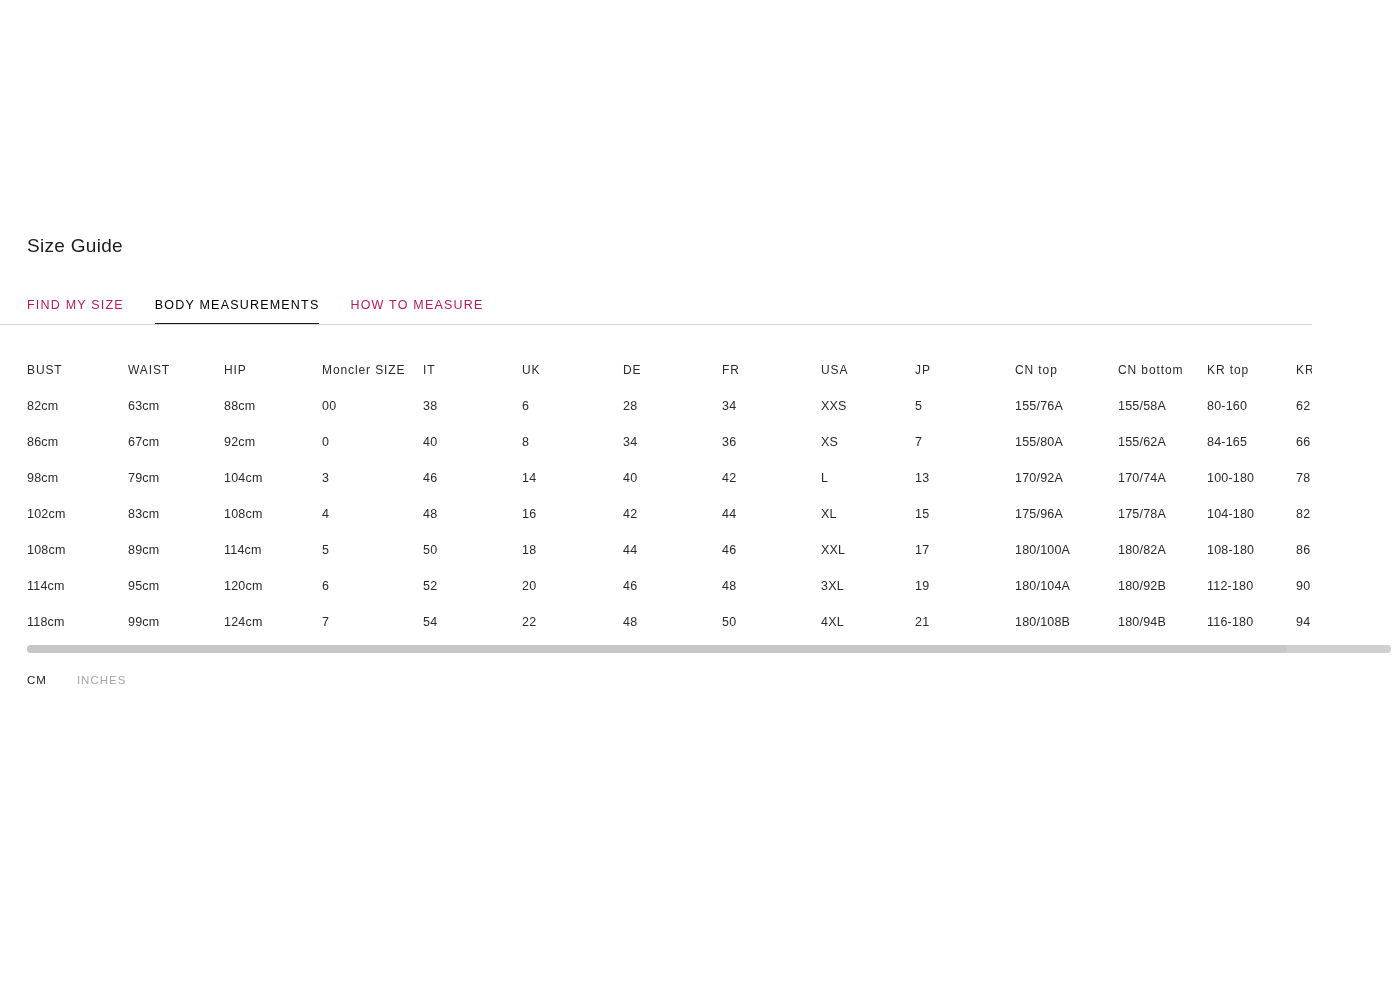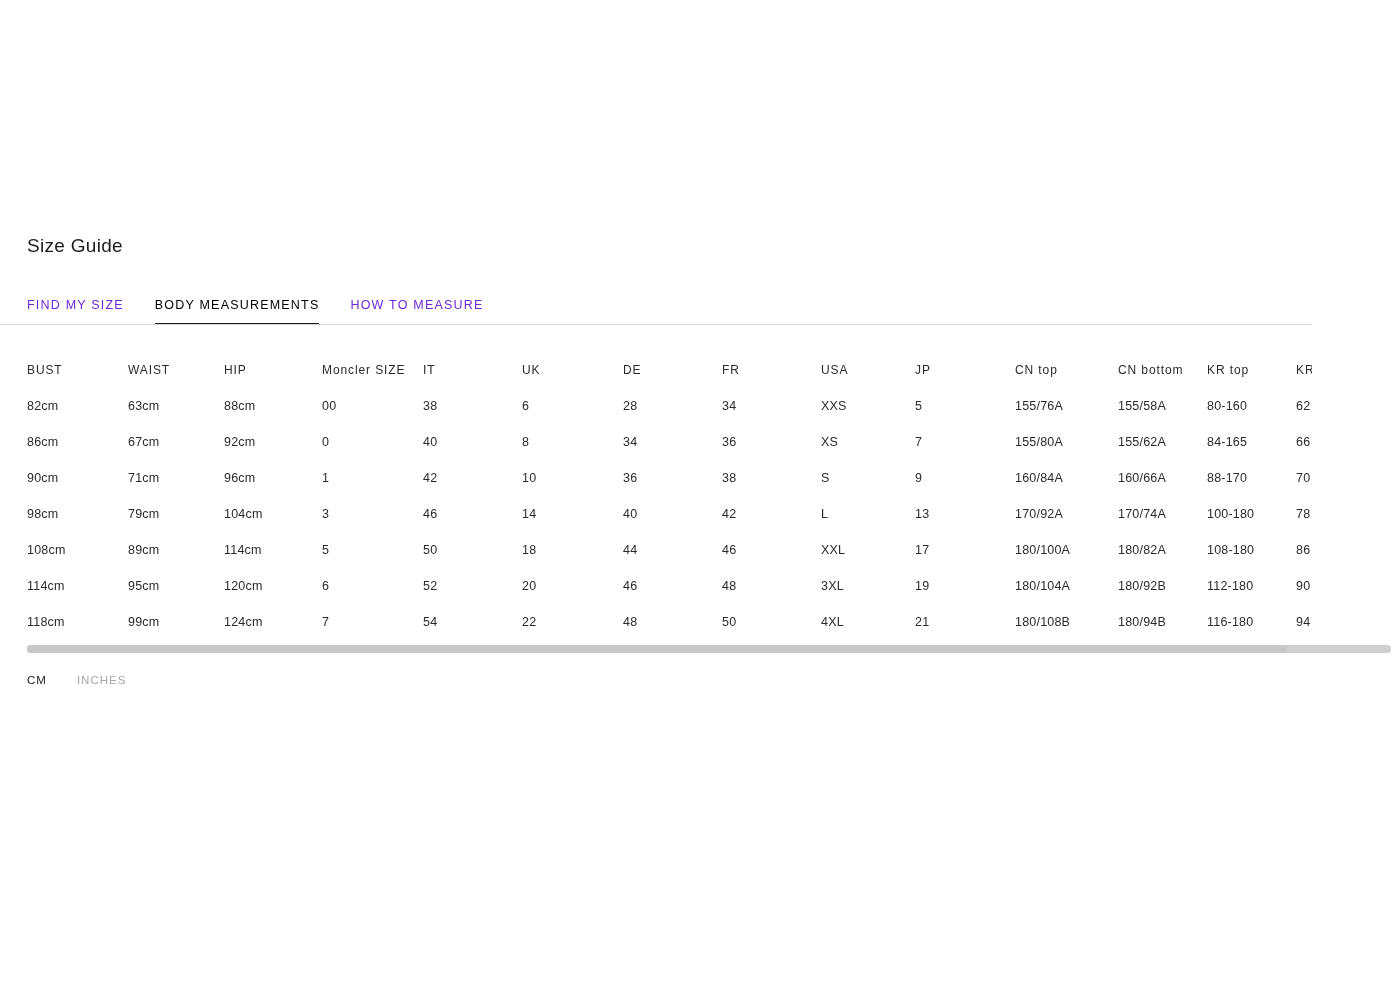--- a/index.html
+++ b/index.html
@@ -40,21 +40,21 @@
     padding-left: 27px;
     display: flex;
     align-items: flex-end;
     border-bottom: 1px solid #d8d8d8;
     height: 36px;
     box-sizing: content-box;
   }
   .tab {
     font-size: 12.5px;
     letter-spacing: 1.2px;
-    color: #6d28d9;
+    color: #be185d;
     padding: 0 0 11px 0;
     margin-right: 31px;
     cursor: pointer;
     border-bottom: 1.5px solid transparent;
     text-transform: uppercase;
     white-space: nowrap;
   }
   .tab.active {
     color: #000000;
     border-bottom: 1.5px solid #1a1a1a;
@@ -218,52 +218,52 @@
             <td>34</td>
             <td>36</td>
             <td>XS</td>
             <td>7</td>
             <td>155/80A</td>
             <td>155/62A</td>
             <td>84-165</td>
             <td>66</td>
           </tr>
           <tr class="row">
-            <td>90cm</td>
-            <td>71cm</td>
-            <td>96cm</td>
-            <td>1</td>
-            <td>42</td>
-            <td>10</td>
-            <td>36</td>
-            <td>38</td>
-            <td>S</td>
-            <td>9</td>
-            <td>160/84A</td>
-            <td>160/66A</td>
-            <td>88-170</td>
-            <td>70</td>
-          </tr>
-          <tr class="row">
             <td>98cm</td>
             <td>79cm</td>
             <td>104cm</td>
             <td>3</td>
             <td>46</td>
             <td>14</td>
             <td>40</td>
             <td>42</td>
             <td>L</td>
             <td>13</td>
             <td>170/92A</td>
             <td>170/74A</td>
             <td>100-180</td>
             <td>78</td>
           </tr>
           <tr class="row">
+            <td>102cm</td>
+            <td>83cm</td>
+            <td>108cm</td>
+            <td>4</td>
+            <td>48</td>
+            <td>16</td>
+            <td>42</td>
+            <td>44</td>
+            <td>XL</td>
+            <td>15</td>
+            <td>175/96A</td>
+            <td>175/78A</td>
+            <td>104-180</td>
+            <td>82</td>
+          </tr>
+          <tr class="row">
             <td>108cm</td>
             <td>89cm</td>
             <td>114cm</td>
             <td>5</td>
             <td>50</td>
             <td>18</td>
             <td>44</td>
             <td>46</td>
             <td>XXL</td>
             <td>17</td>

